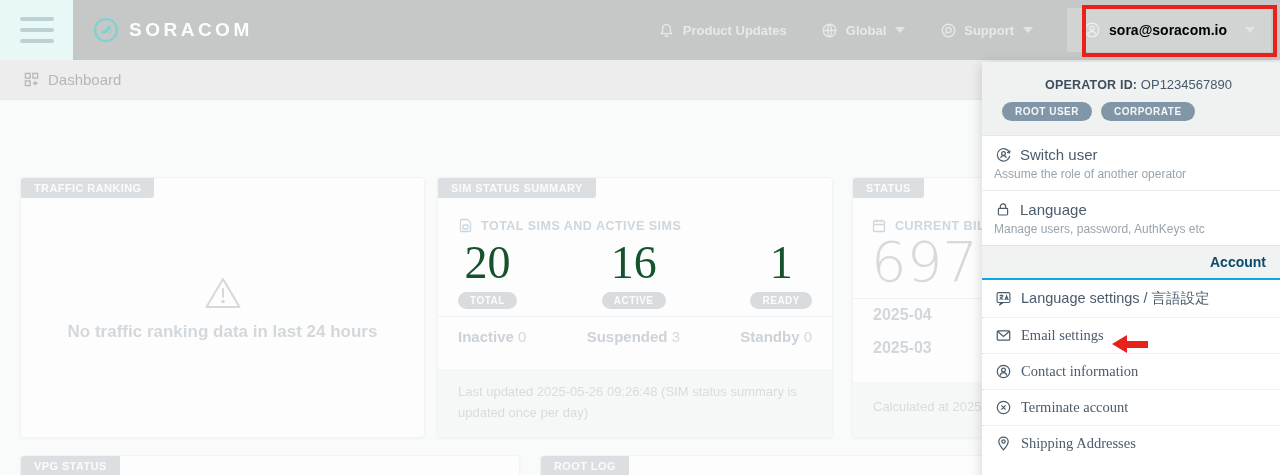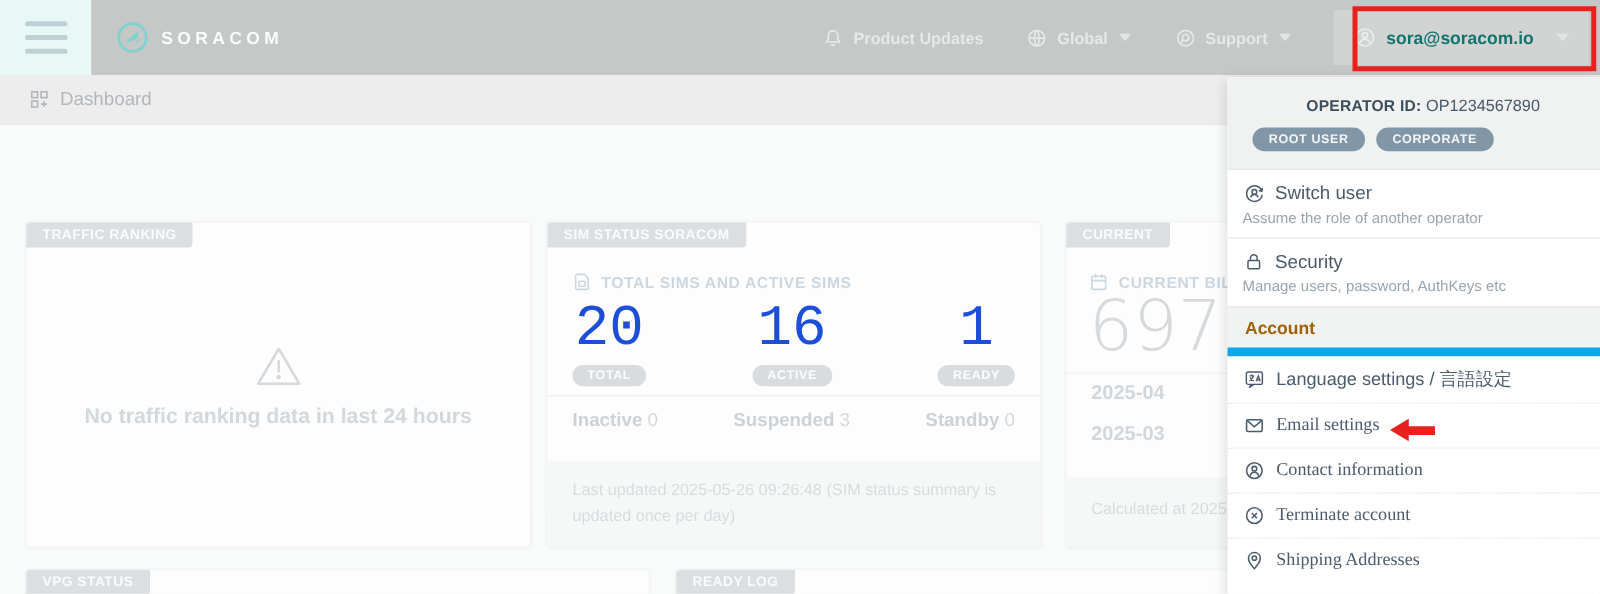--- a/index.html
+++ b/index.html
@@ -4,26 +4,26 @@
 <style>
   * { margin:0; padding:0; box-sizing:border-box; }
   html,body { width:1280px; height:475px; overflow:hidden; }
   body { font-family:"Liberation Sans", sans-serif; position:relative; background:#f9fafa; }
 
   
   .navbar { position:absolute; left:0; top:0; width:1280px; height:60px; background:#c6c7c7; display:flex; align-items:center; z-index:5; }
   .hamburger-box { width:73px; height:60px; background:#e7f8f7; display:flex; flex-direction:column; justify-content:center; align-items:center; gap:7px; cursor:pointer; }
   .hamburger-box span { display:block; width:34px; height:4px; border-radius:2px; background:#bdd0d4; }
   .logo-wrap { display:flex; align-items:center; gap:10px; margin-left:20px; }
-  .logo-text { color:#fbfcfc; font-weight:bold; font-size:14px; letter-spacing:3.5px; }
+  .logo-text { color:#fbfcfc; font-weight:bold; font-size:19px; letter-spacing:3.5px; }
   .nav-right { margin-left:auto; display:flex; align-items:center; gap:34px; margin-right:9px; height:60px; }
   .nav-item { display:flex; align-items:center; gap:7px; color:#e7e9e9; font-size:13px; font-weight:bold; cursor:pointer; }
   .nav-item svg { display:block; }
   .caret { width:0; height:0; border-left:5px solid transparent; border-right:5px solid transparent; border-top:6px solid #e3e5e5; margin-left:2px; }
-  .user-button { height:44px; padding:0 16px; background:#d2d3d3; display:flex; align-items:center; gap:8px; color:#0f766e; font-size:14px; font-weight:bold; cursor:pointer; }
+  .user-button { height:44px; padding:0 16px; background:#d2d3d3; display:flex; align-items:center; gap:8px; color:#000000; font-size:14px; font-weight:bold; cursor:pointer; }
 
   
   .breadcrumb-bar { position:absolute; left:0; top:60px; width:1280px; height:40px; background:#ededee; display:flex; align-items:center; padding-left:22px; gap:8px; border-bottom:1px solid #e7e8e8; }
   .breadcrumb-bar .crumb { color:#b3b7ba; font-size:15px; }
 
   
   .content { position:absolute; left:0; top:100px; width:1280px; height:375px; }
   .card { position:absolute; background:#fdfdfd; border:1px solid #f2f3f3; border-radius:4px; box-shadow:0 1px 3px rgba(0,0,0,0.04); }
   .card-badge { position:absolute; left:0; top:0; background:#dcdfe1; color:#fafbfb; font-size:11px; font-weight:bold; letter-spacing:0.4px; padding:4px 13px; border-radius:3px 0 3px 0; }
   #card-traffic { left:20px; top:77px; width:405px; height:261px; }
@@ -32,21 +32,21 @@
   #card-vpg     { left:20px; top:355px; width:500px; height:150px; }
   #card-audit   { left:540px; top:355px; width:500px; height:150px; }
 
   .empty-state { position:absolute; left:0; right:0; top:98px; display:flex; flex-direction:column; align-items:center; gap:8px; }
   .empty-state .msg { color:#d3d8dc; font-size:17px; font-weight:bold; }
 
   .section-label { display:flex; align-items:center; gap:9px; color:#ccd7df; font-size:12.5px; font-weight:bold; letter-spacing:0.5px; }
   .sim-label-row { position:absolute; left:20px; top:40px;align-items:center; }
   .stat-row { position:absolute; left:0; top:62px; width:100%; padding:0 20px; display:flex; justify-content:space-between; }
   .stat-col { text-align:center; min-width:52px; }
-  .stat-value { font-family:Liberation Mono, monospace; font-weight:200; font-size:46px; line-height:1; color:#1d4ed8; }
+  .stat-value { font-family:Liberation Serif, serif; font-weight:200; font-size:46px; line-height:1; color:#14532d; }
   .stat-pill { display:inline-block; margin-top:6px; background:#d8dcdf; color:#fbfcfd; font-size:10px; font-weight:bold; letter-spacing:0.5px; padding:3px 12px; border-radius:10px; }
   .sim-divider { position:absolute; left:0; top:138px; width:100%; height:1px; background:#f0f1f2; }
   .status-row { position:absolute; left:0; top:150px; width:100%; padding:0 20px; display:flex; justify-content:space-between; }
   .status-item { font-size:15px; color:#ccd2d7; }
   .status-item b { font-weight:bold; color:#ccd2d7; }
   .status-item span { font-weight:normal; color:#d4d9dd; }
   .card-footer { position:absolute; left:0; bottom:0; width:100%; height:68px; background:#f6f7f7; border-radius:0 0 4px 4px; padding:12px 20px 0 20px; color:#d8dcdf; font-size:13px; line-height:1.65; }
 
   .billing-label-row { position:absolute; left:18px; top:40px; }
   .billing-amount { position:absolute; left:18px; top:56px; font-family:"DejaVu Sans", sans-serif; font-weight:200; font-size:56px; line-height:1; color:#d6dadd; white-space:nowrap; }
@@ -58,21 +58,21 @@
   .user-menu { position:absolute; left:982px; top:62px; width:298px; height:500px; background:#ffffff; box-shadow:0 3px 12px rgba(0,0,0,0.18); z-index:30; }
   .um-header { background:#f0f1f1; padding:15px 16px 14px 20px; border-bottom:1px solid #e5e7e8; }
   .um-operator { font-size:13px; color:#47596a;margin-left:43px; }
   .um-operator .lbl { font-weight:bold; font-size:12.5px; color:#3d4e5d; letter-spacing:0.2px; }
   .um-badges { display:flex; gap:9px; margin-top:10px; }
   .um-badge { background:#8196a7; color:#f4f6f7; font-size:10px; font-weight:bold; letter-spacing:0.5px; padding:4px 13px; border-radius:11px; }
   .menu-item { padding:10px 14px 9px 12px; cursor:pointer; }
   .menu-item + .menu-item { border-top:1px solid #e8eaec; }
   .mi-title { display:flex; align-items:center; gap:8px; color:#4a5b6c; font-size:15px; }
   .mi-desc { margin-top:4px; color:#98a4ae; font-size:12px; }
-  .um-section { background:#f1f2f2; border-top:1px solid #e3e5e7; border-bottom:7px solid #0ea5e9; padding:8px 14px; font-size:14px; font-weight:bold; color:#a16207; }
+  .um-section { background:#f1f2f2; border-top:1px solid #e3e5e7; border-bottom:2px solid #0ea5e9; padding:8px 14px; font-size:14px; font-weight:bold; color:#0c4a6e;text-align:right; }
   .account-item { display:flex; align-items:center; gap:9px; padding:9px 14px 9px 12px; color:#4a5b6c; font-size:14.5px; cursor:pointer; }
   .account-item + .account-item { border-top:1px dotted #dfe3e6;font-family:Liberation Serif, serif; }
   .um-icon { display:flex; width:18px; justify-content:center; }
 
   
   .annot-box { position:absolute; left:1082px; top:5px; width:195px; height:52px; border:4px solid #e8211c; z-index:40; pointer-events:none; }
   .annot-arrow { position:absolute; left:1112px; top:335px; width:36px; height:19px; z-index:40; pointer-events:none; }
   .annot-arrow .head { position:absolute; left:0; top:0; width:0; height:0; border-top:9.5px solid transparent; border-bottom:9.5px solid transparent; border-right:15px solid #e8211c; }
   .annot-arrow .shaft { position:absolute; left:13px; top:6px; width:23px; height:7px; background:#e8211c; }
 </style>
@@ -163,21 +163,21 @@
           <path d="M19 3 L35.5 31 H2.5 Z"></path>
           <path d="M19 13 v8" stroke-linecap="round"></path>
           <circle cx="19" cy="25.5" r="0.8" fill="#d5d9dc"></circle>
         </svg>
       </span>
       <span class="msg">No traffic ranking data in last 24 hours</span>
     </div>
   </div>
 
   <div class="card" id="card-sim">
-    <div class="card-badge">SIM STATUS SORACOM</div>
+    <div class="card-badge">SIM STATUS SUMMARY</div>
     <div class="section-label sim-label-row">
       <span class="um-icon" style="width:14px;">
         <svg width="13" height="15" viewBox="0 0 13 15" fill="none" stroke="#ccd7df" stroke-width="1.3">
           <path d="M1.5 2.5 a1 1 0 0 1 1-1 h6 l3 3 v8 a1 1 0 0 1 -1 1 h-8 a1 1 0 0 1 -1-1 z"></path>
           <rect x="4" y="7" width="5" height="4" rx="0.8"></rect>
         </svg>
       </span>
       <span>TOTAL SIMS AND ACTIVE SIMS</span>
     </div>
     <div class="stat-row">
@@ -197,21 +197,21 @@
     <div class="sim-divider"></div>
     <div class="status-row">
       <div class="status-item"><b>Inactive</b> <span>0</span></div>
       <div class="status-item"><b>Suspended</b> <span>3</span></div>
       <div class="status-item"><b>Standby</b> <span>0</span></div>
     </div>
     <div class="card-footer">Last updated 2025-05-26 09:26:48 (SIM status summary is updated once per day)</div>
   </div>
 
   <div class="card" id="card-billing">
-    <div class="card-badge">CURRENT</div>
+    <div class="card-badge">STATUS</div>
     <div class="section-label billing-label-row">
       <span class="um-icon" style="width:15px;">
         <svg width="14" height="15" viewBox="0 0 14 15" fill="none" stroke="#ccd7df" stroke-width="1.3">
           <rect x="1.5" y="3" width="11" height="10.5" rx="1"></rect>
           <path d="M1.5 6.5 h11 M4.5 1.2 v3 M9.5 1.2 v3"></path>
         </svg>
       </span>
       <span>CURRENT BILLING</span>
     </div>
     <div class="billing-amount">697.3</div>
@@ -219,21 +219,21 @@
     <div class="billing-month" style="top:128px;">2025-04</div>
     <div class="billing-month" style="top:161px;">2025-03</div>
     <div class="billing-footer">Calculated at 2025-05-</div>
   </div>
 
   <div class="card" id="card-vpg">
     <div class="card-badge">VPG STATUS</div>
   </div>
 
   <div class="card" id="card-audit">
-    <div class="card-badge">READY LOG</div>
+    <div class="card-badge">ROOT LOG</div>
   </div>
 
 </div>
 
 <div class="user-menu">
   <div class="um-header">
     <div class="um-operator">
       <span class="lbl">OPERATOR ID:</span>
       <span>OP1234567890</span>
     </div>
@@ -259,21 +259,21 @@
   </div>
 
   <div class="menu-item">
     <div class="mi-title">
       <span class="um-icon">
         <svg width="16" height="17" viewBox="0 0 18 18" fill="none" stroke="#4a5b6c" stroke-width="1.3">
           <rect x="3.8" y="7.8" width="10.4" height="7.4" rx="1"></rect>
           <path d="M6 7.8 V5.6 a3 3 0 0 1 6 0 v2.2"></path>
         </svg>
       </span>
-      <span>Security</span>
+      <span>Language</span>
     </div>
     <div class="mi-desc">Manage users, password, AuthKeys etc</div>
   </div>
 
   <div class="um-section">Account</div>
 
   <div class="account-item">
     <span class="um-icon">
       <svg width="17" height="17" viewBox="0 0 18 18" fill="none" stroke="#4a5b6c" stroke-width="1.2">
         <rect x="2.2" y="2.8" width="13.6" height="10.4" rx="1.6"></rect>

